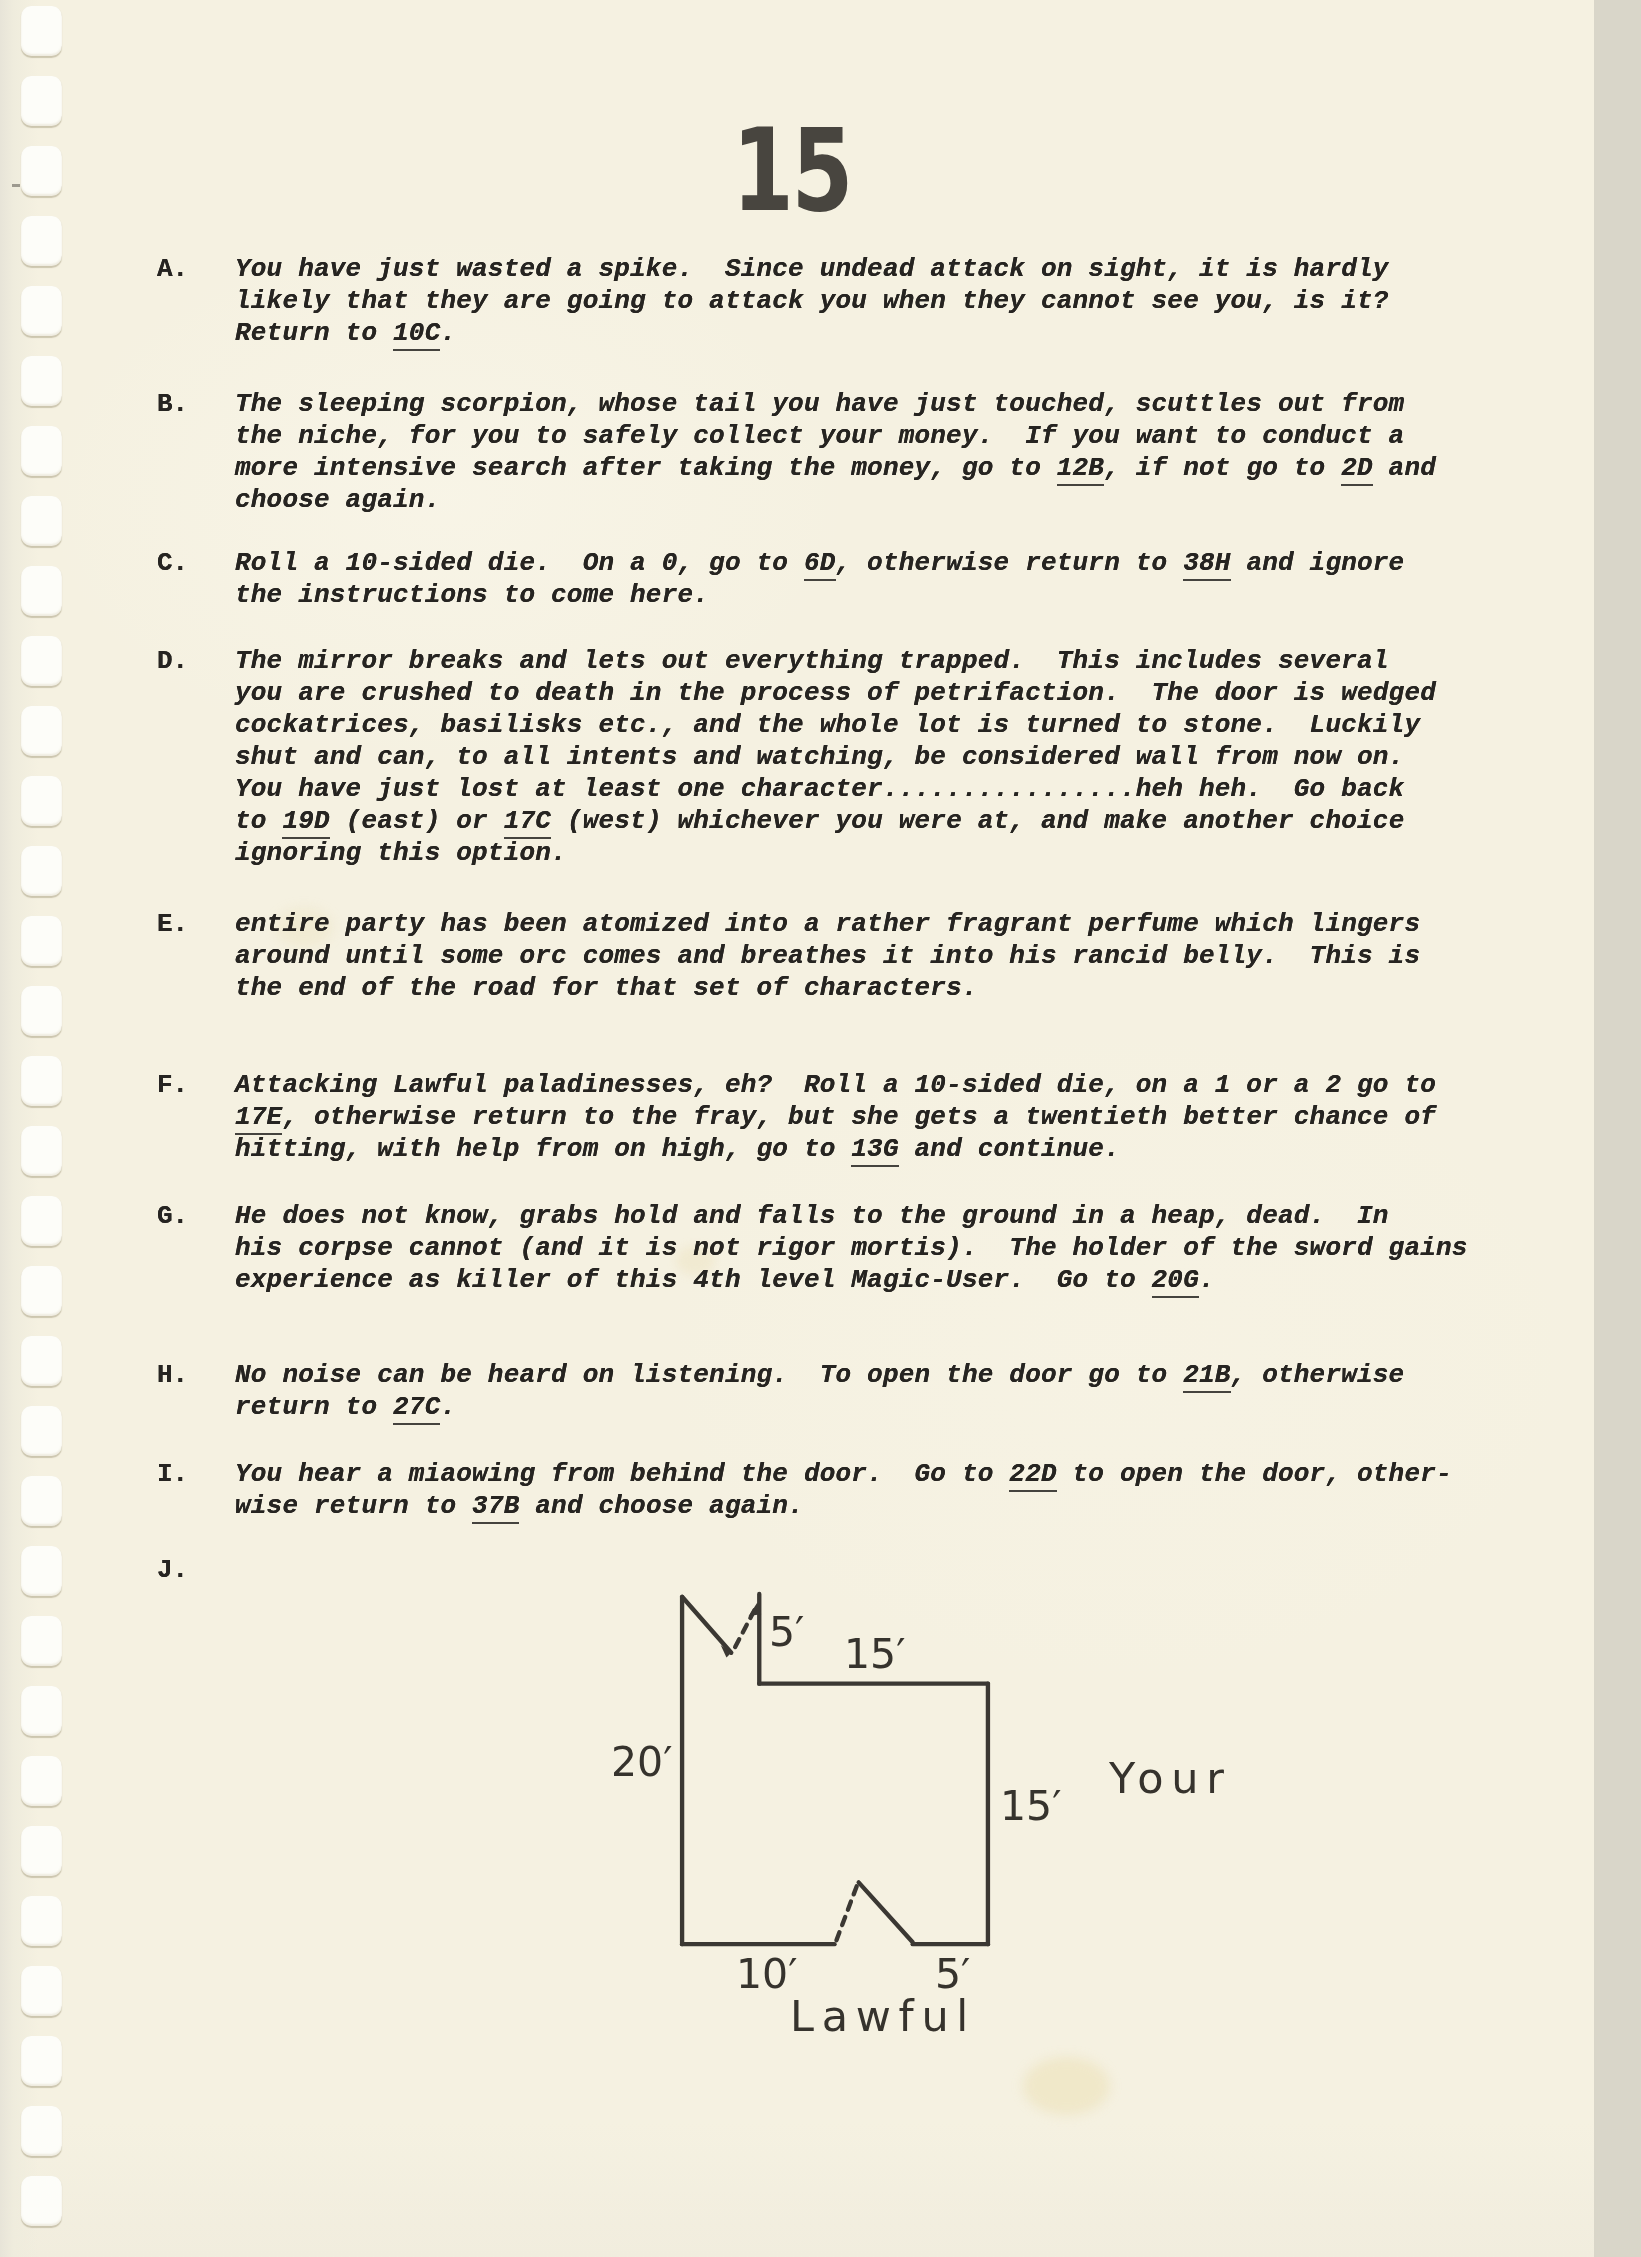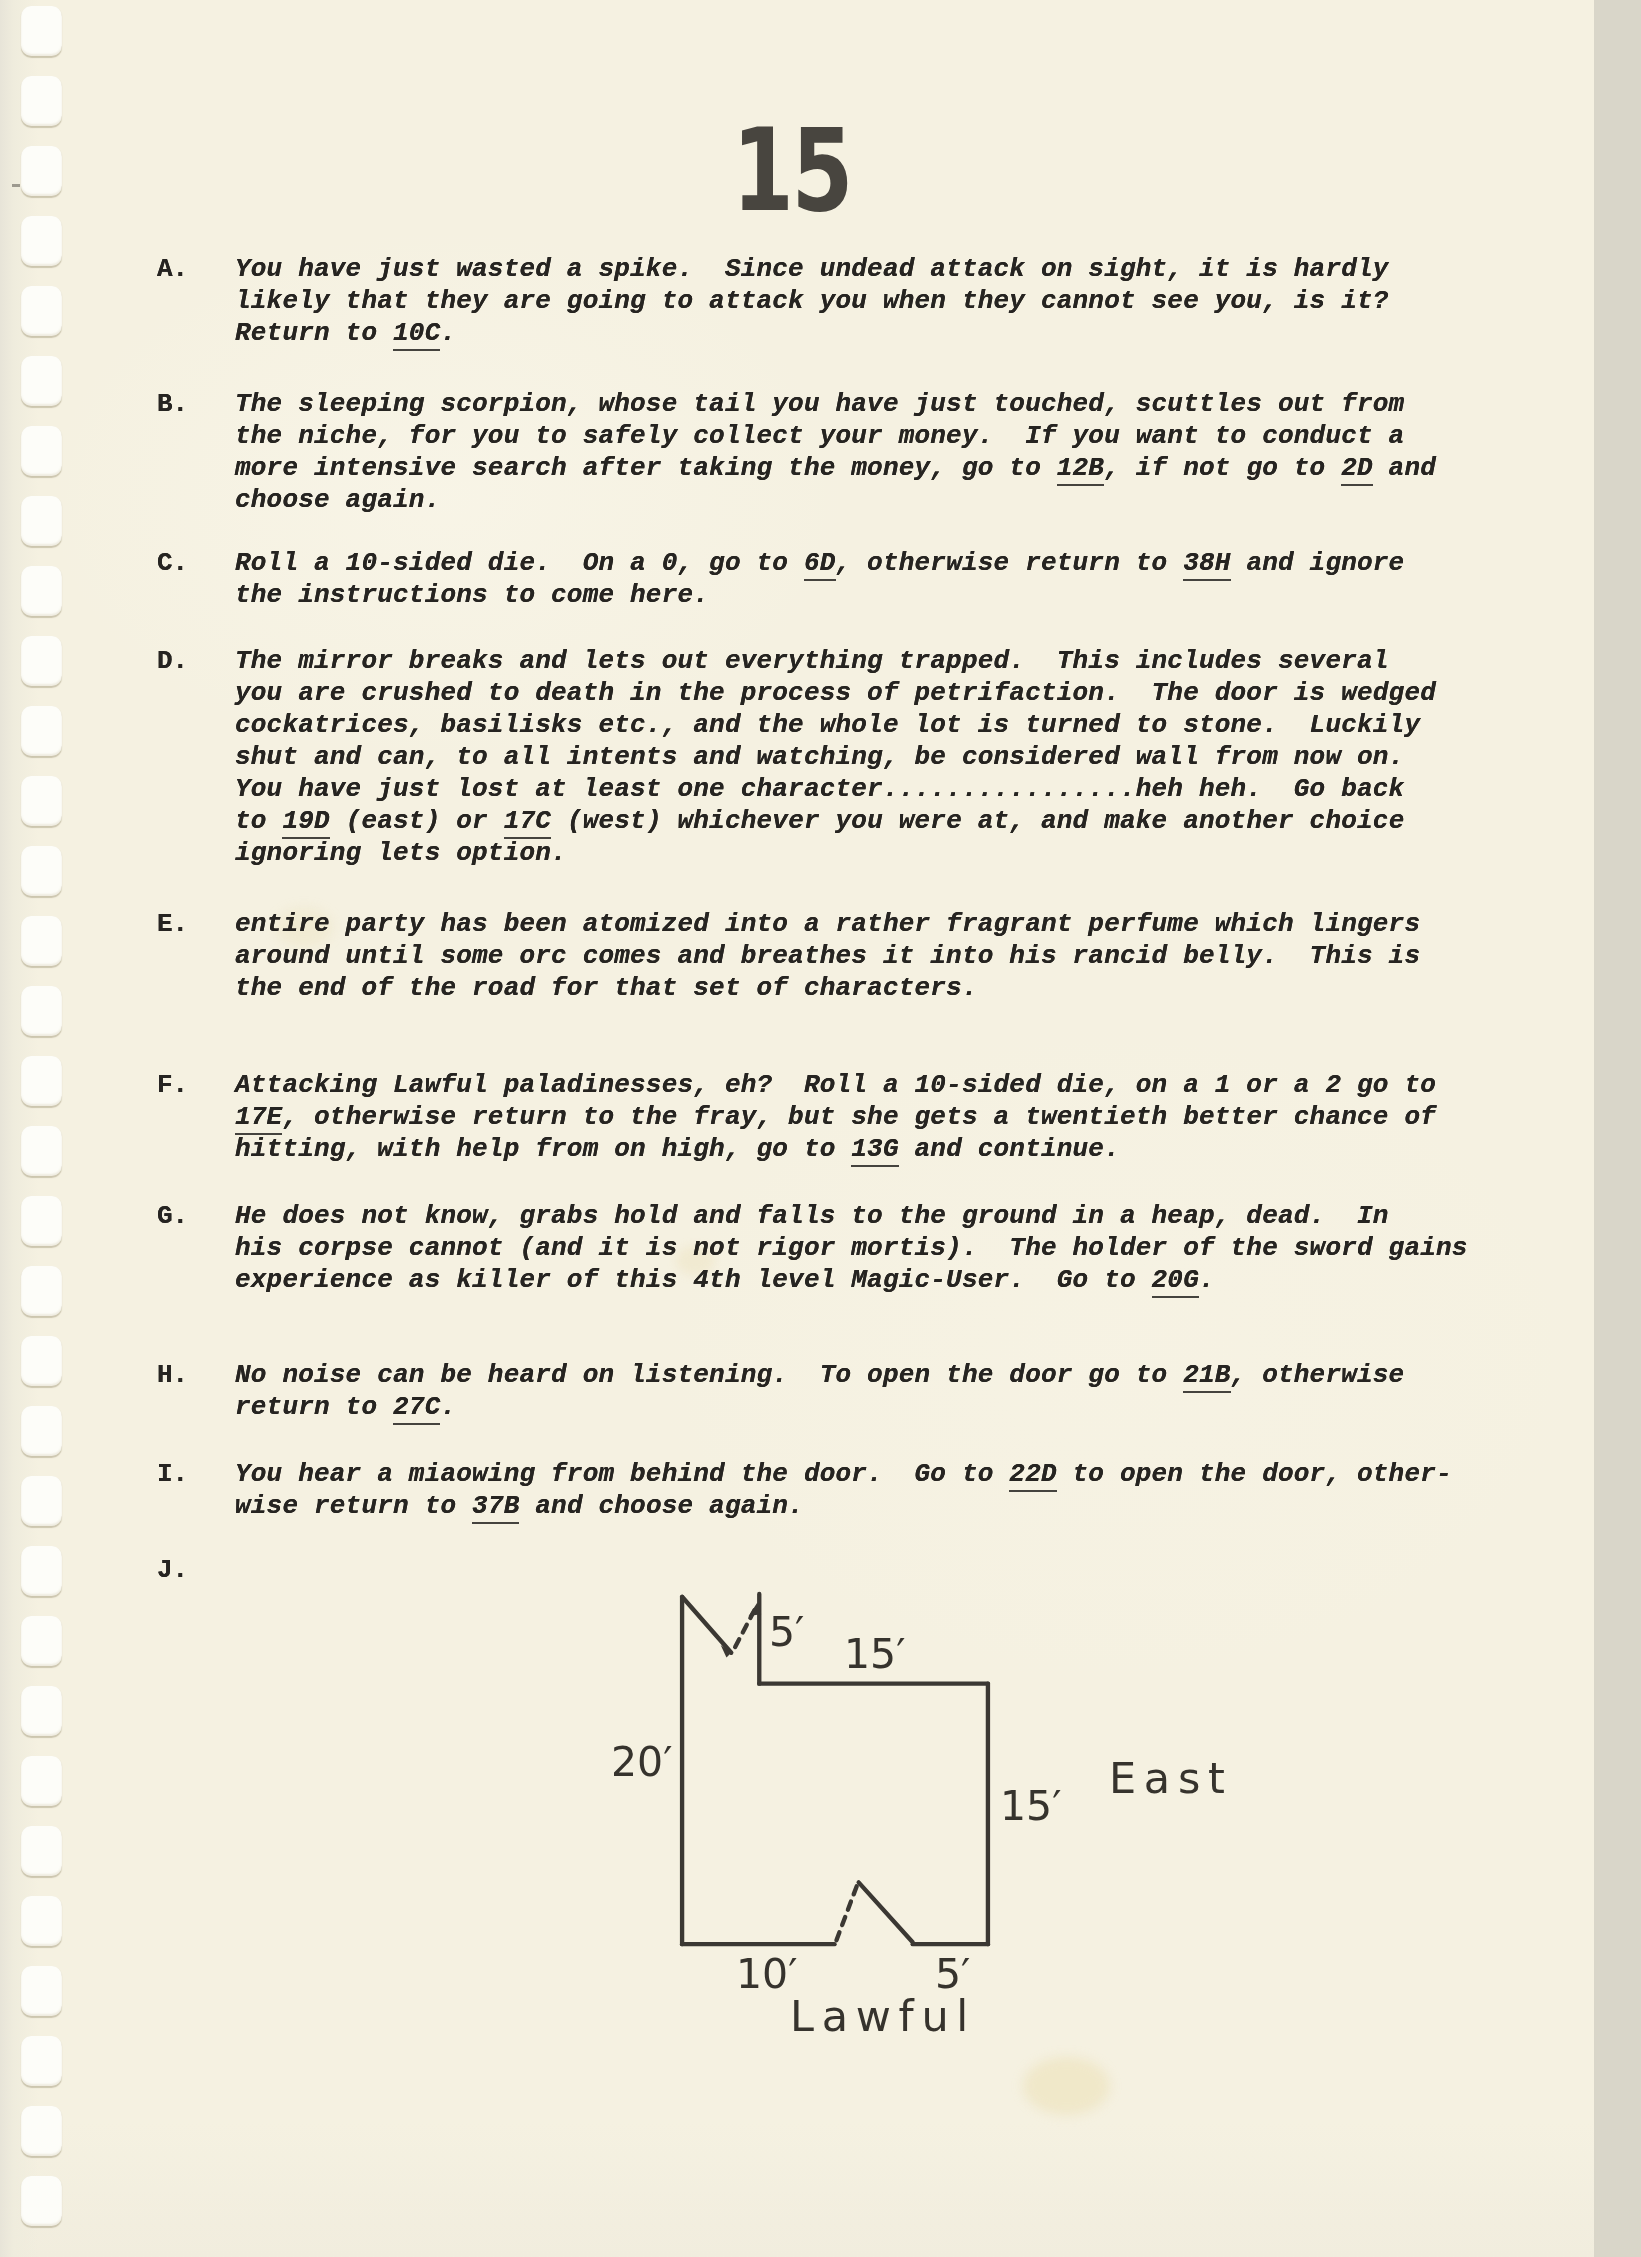--- a/index.html
+++ b/index.html
@@ -126,21 +126,21 @@
       </div>
       <div class="section" style="top: 645px;">
         <span class="letter">D.</span>
         <div class="lines">
           <div class="line">The mirror breaks and lets out everything trapped.  This includes several</div>
           <div class="line">you are crushed to death in the process of petrifaction.  The door is wedged</div>
           <div class="line">cockatrices, basilisks etc., and the whole lot is turned to stone.  Luckily</div>
           <div class="line">shut and can, to all intents and watching, be considered wall from now on.</div>
           <div class="line">You have just lost at least one character................heh heh.  Go back</div>
           <div class="line">to <span class="ref">19D</span> (east) or <span class="ref">17C</span> (west) whichever you were at, and make another choice</div>
-          <div class="line">ignoring lets option.</div>
+          <div class="line">ignoring this option.</div>
         </div>
       </div>
       <div class="section" style="top: 908px;">
         <span class="letter">E.</span>
         <div class="lines">
           <div class="line">entire party has been atomized into a rather fragrant perfume which lingers</div>
           <div class="line">around until some orc comes and breathes it into his rancid belly.  This is</div>
           <div class="line">the end of the road for that set of characters.</div>
         </div>
       </div>
@@ -206,20 +206,20 @@
       </g>
       <g fill="#3b3833" stroke="none">
         <polygon points="197,92 186,84 192,97"></polygon>
         <polygon points="224,40 215,54 228,52"></polygon>
       </g>
     </svg>
     <div class="dlabel" style="left:228px;top:48px;">5′</div>
     <div class="dlabel" style="left:303px;top:70px;">15′</div>
     <div class="dlabel" style="left:70px;top:178px;">20′</div>
     <div class="dlabel" style="left:459px;top:222px;">15′</div>
-    <div class="dlabel dir" style="left:568px;top:193px;">East</div>
+    <div class="dlabel dir" style="left:568px;top:193px;">Your</div>
     <div class="dlabel" style="left:195px;top:390px;">10′</div>
     <div class="dlabel" style="left:394px;top:390px;">5′</div>
     <div class="dlabel dir" style="left:249px;top:431px;">Lawful</div>
   </div>
 
 </div>
 
 
 </body></html>

